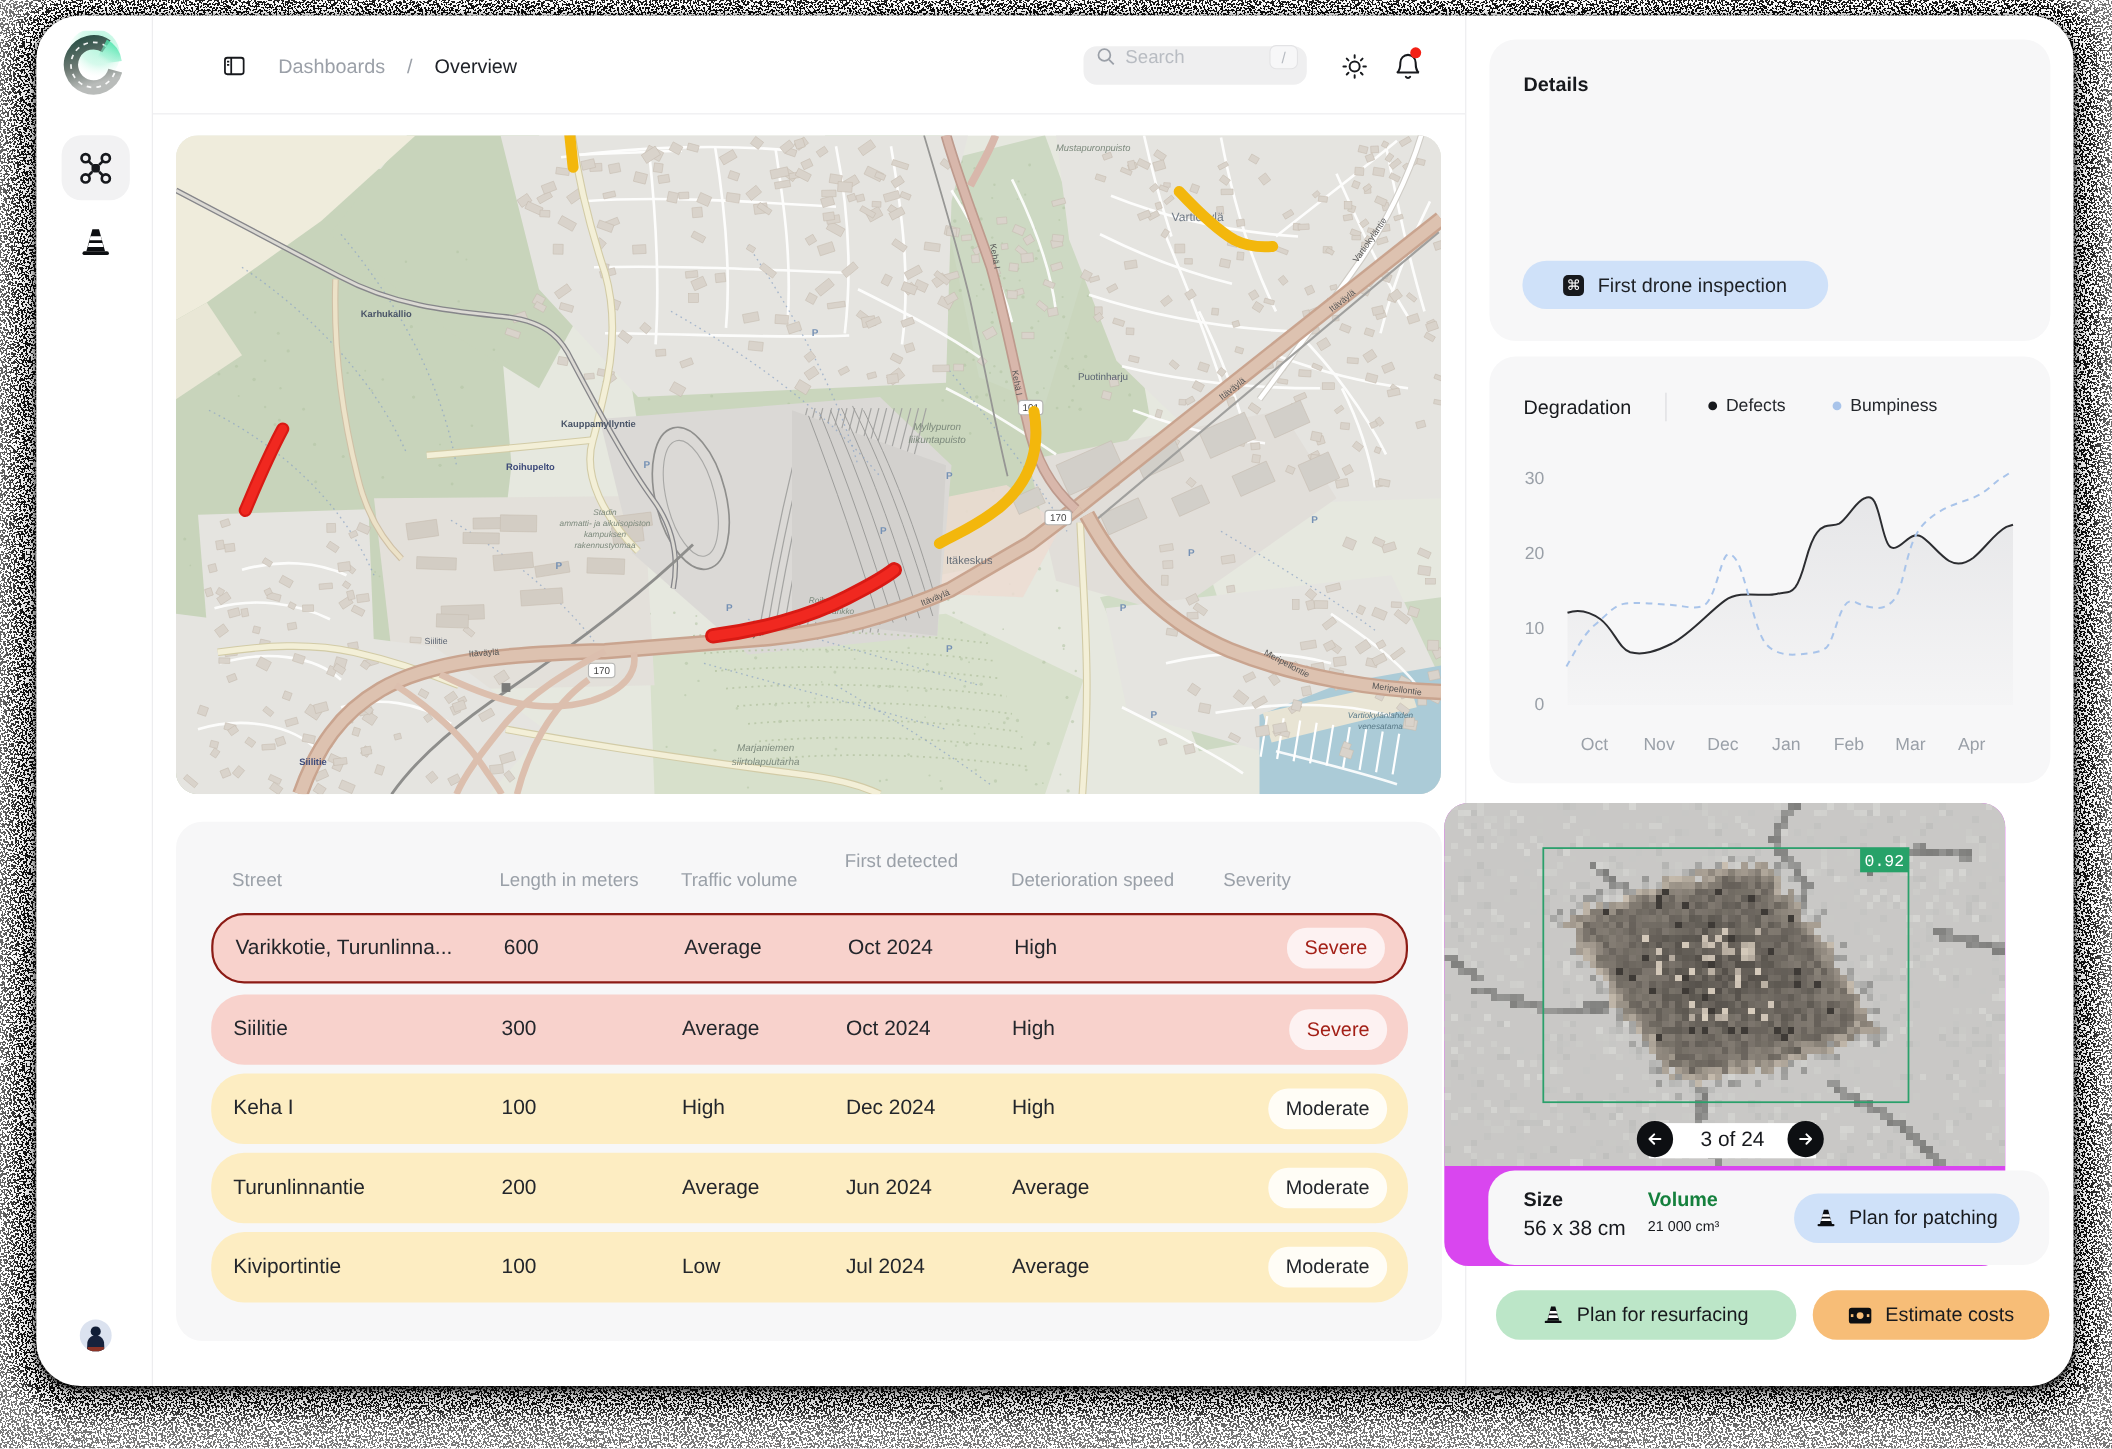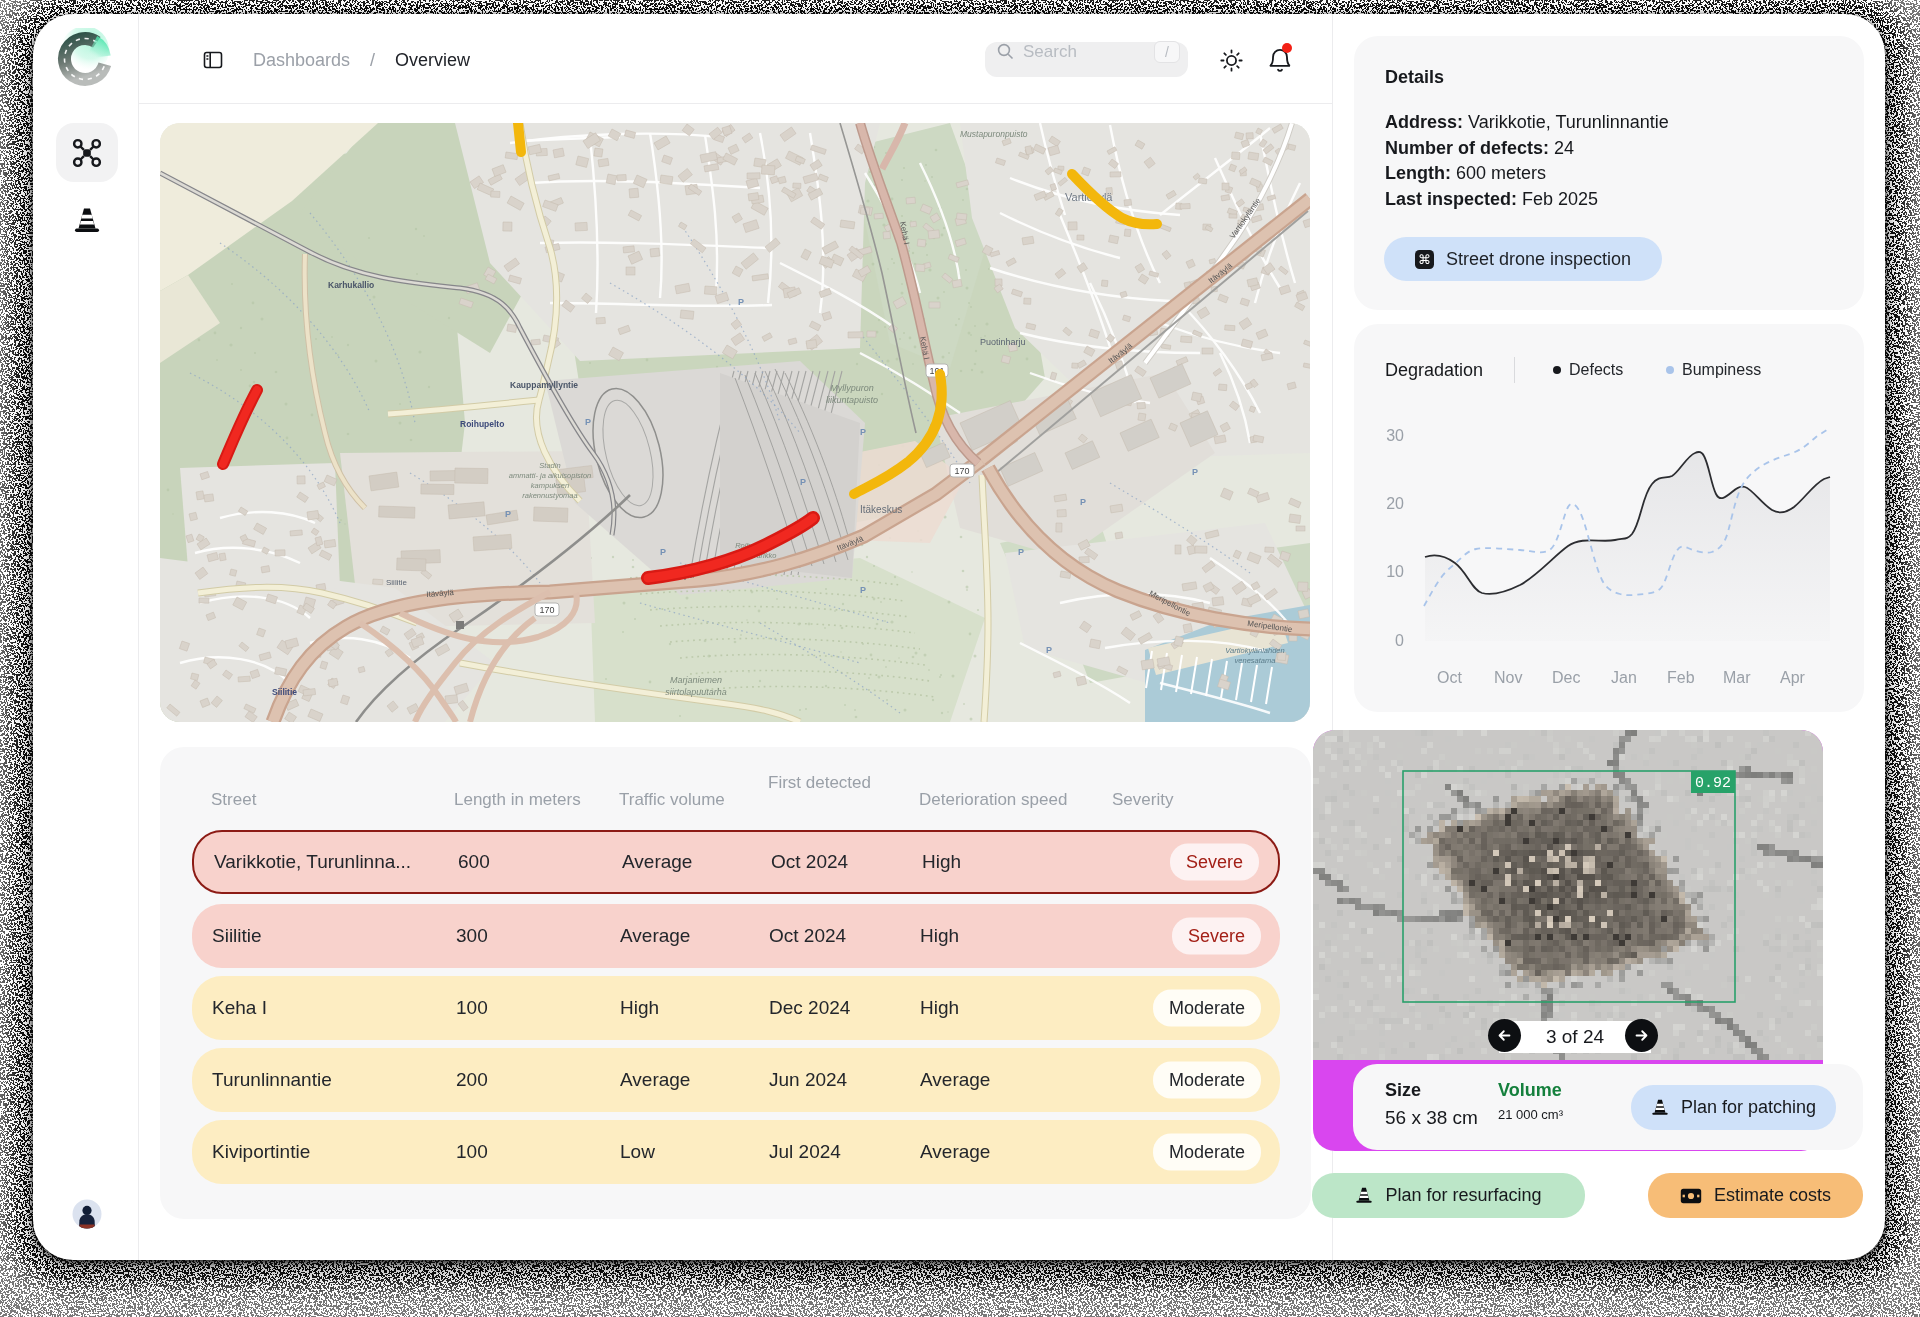--- a/index.html
+++ b/index.html
@@ -1331,32 +1331,26 @@
       <div class="c" style="left:264px">100</div>
       <div class="c" style="left:428px">Low</div>
       <div class="c" style="left:577px">Jul 2024</div>
       <div class="c" style="left:728px">Average</div>
       <div class="pill mod">Moderate</div>
     </div>
   </div>
 
   <div class="card" style="left:1321px;top:22px;width:510px;height:274px">
     <div style="position:absolute;left:31px;top:31px;font-size:18px;font-weight:bold;color:#17191d">Details</div>
-    <div style="position:absolute;left:31px;top:74px;font-size:18px;color:#17191d;line-height:25.5px">
-      <b>Address:</b> Varikkotie, Turunlinnantie<br>
-      <b>Number of defects:</b> 24<br>
-      <b>Length:</b> 600 meters<br>
-      <b>Last inspected:</b> Feb 2025
-    </div>
     <div class="bluebtn" style="position:absolute;left:30px;top:201px;width:278px;height:44px">
       <svg width="19" height="19" viewBox="0 0 19 19">
           <rect width="19" height="19" rx="4.5" fill="#17191d"></rect>
           <text x="9.5" y="14" text-anchor="middle" font-size="13" fill="#fff">⌘</text>
         </svg>
-      <span>Street drone inspection</span>
+      <span>First drone inspection</span>
     </div>
   </div>
 
   <div class="card" style="left:1321px;top:310px;width:510px;height:388px">
     <div style="position:absolute;left:31px;top:36px;font-size:18px;font-weight:normal;color:#17191d">Degradation</div>
     <div style="position:absolute;left:160px;top:33px;width:1px;height:26px;background:#d9dadd"></div>
     <div class="leg" style="position:absolute;left:199px;top:37px"><span class="dot" style="background:#17191d"></span>Defects</div>
     <div class="leg" style="position:absolute;left:312px;top:37px"><span class="dot" style="background:#a9c4ea"></span>Bumpiness</div>
     <div class="axis" style="left:24px;top:103px;width:26px;text-align:right">30</div>
     <div class="axis" style="left:24px;top:171px;width:26px;text-align:right">20</div>
@@ -3389,21 +3383,21 @@
       <svg width="18" height="19" viewBox="0 0 28 29">
           <path d="M11,2.5 h6 l5.5,20 h-17 Z" fill="#0c0e11"></path>
           <rect x="2" y="22.5" width="24" height="3.4" rx="1.7" fill="#0c0e11"></rect>
           <path d="M9.3,8.8 h9.4 l1,3.6 h-11.4 Z" fill="#fff"></path>
           <path d="M7.9,14.9 h12.2 l1,3.6 h-14.2 Z" fill="#fff"></path>
         </svg>
       <span>Plan for patching</span>
     </div>
   </div>
 
-  <div class="btn" style="left:1279px;top:1159px;width:273px;background:#bce6c8">
+  <div class="btn" style="left:1327px;top:1159px;width:273px;background:#bce6c8">
     <svg width="18" height="19" viewBox="0 0 28 29">
         <path d="M11,2.5 h6 l5.5,20 h-17 Z" fill="#0c0e11"></path>
         <rect x="2" y="22.5" width="24" height="3.4" rx="1.7" fill="#0c0e11"></rect>
         <path d="M9.3,8.8 h9.4 l1,3.6 h-11.4 Z" fill="#fff"></path>
         <path d="M7.9,14.9 h12.2 l1,3.6 h-14.2 Z" fill="#fff"></path>
       </svg>
     <span>Plan for resurfacing</span>
   </div>
   <div class="btn" style="left:1615px;top:1159px;width:215px;background:#f7bd77">
     <svg width="22" height="16" viewBox="0 0 22 16">

